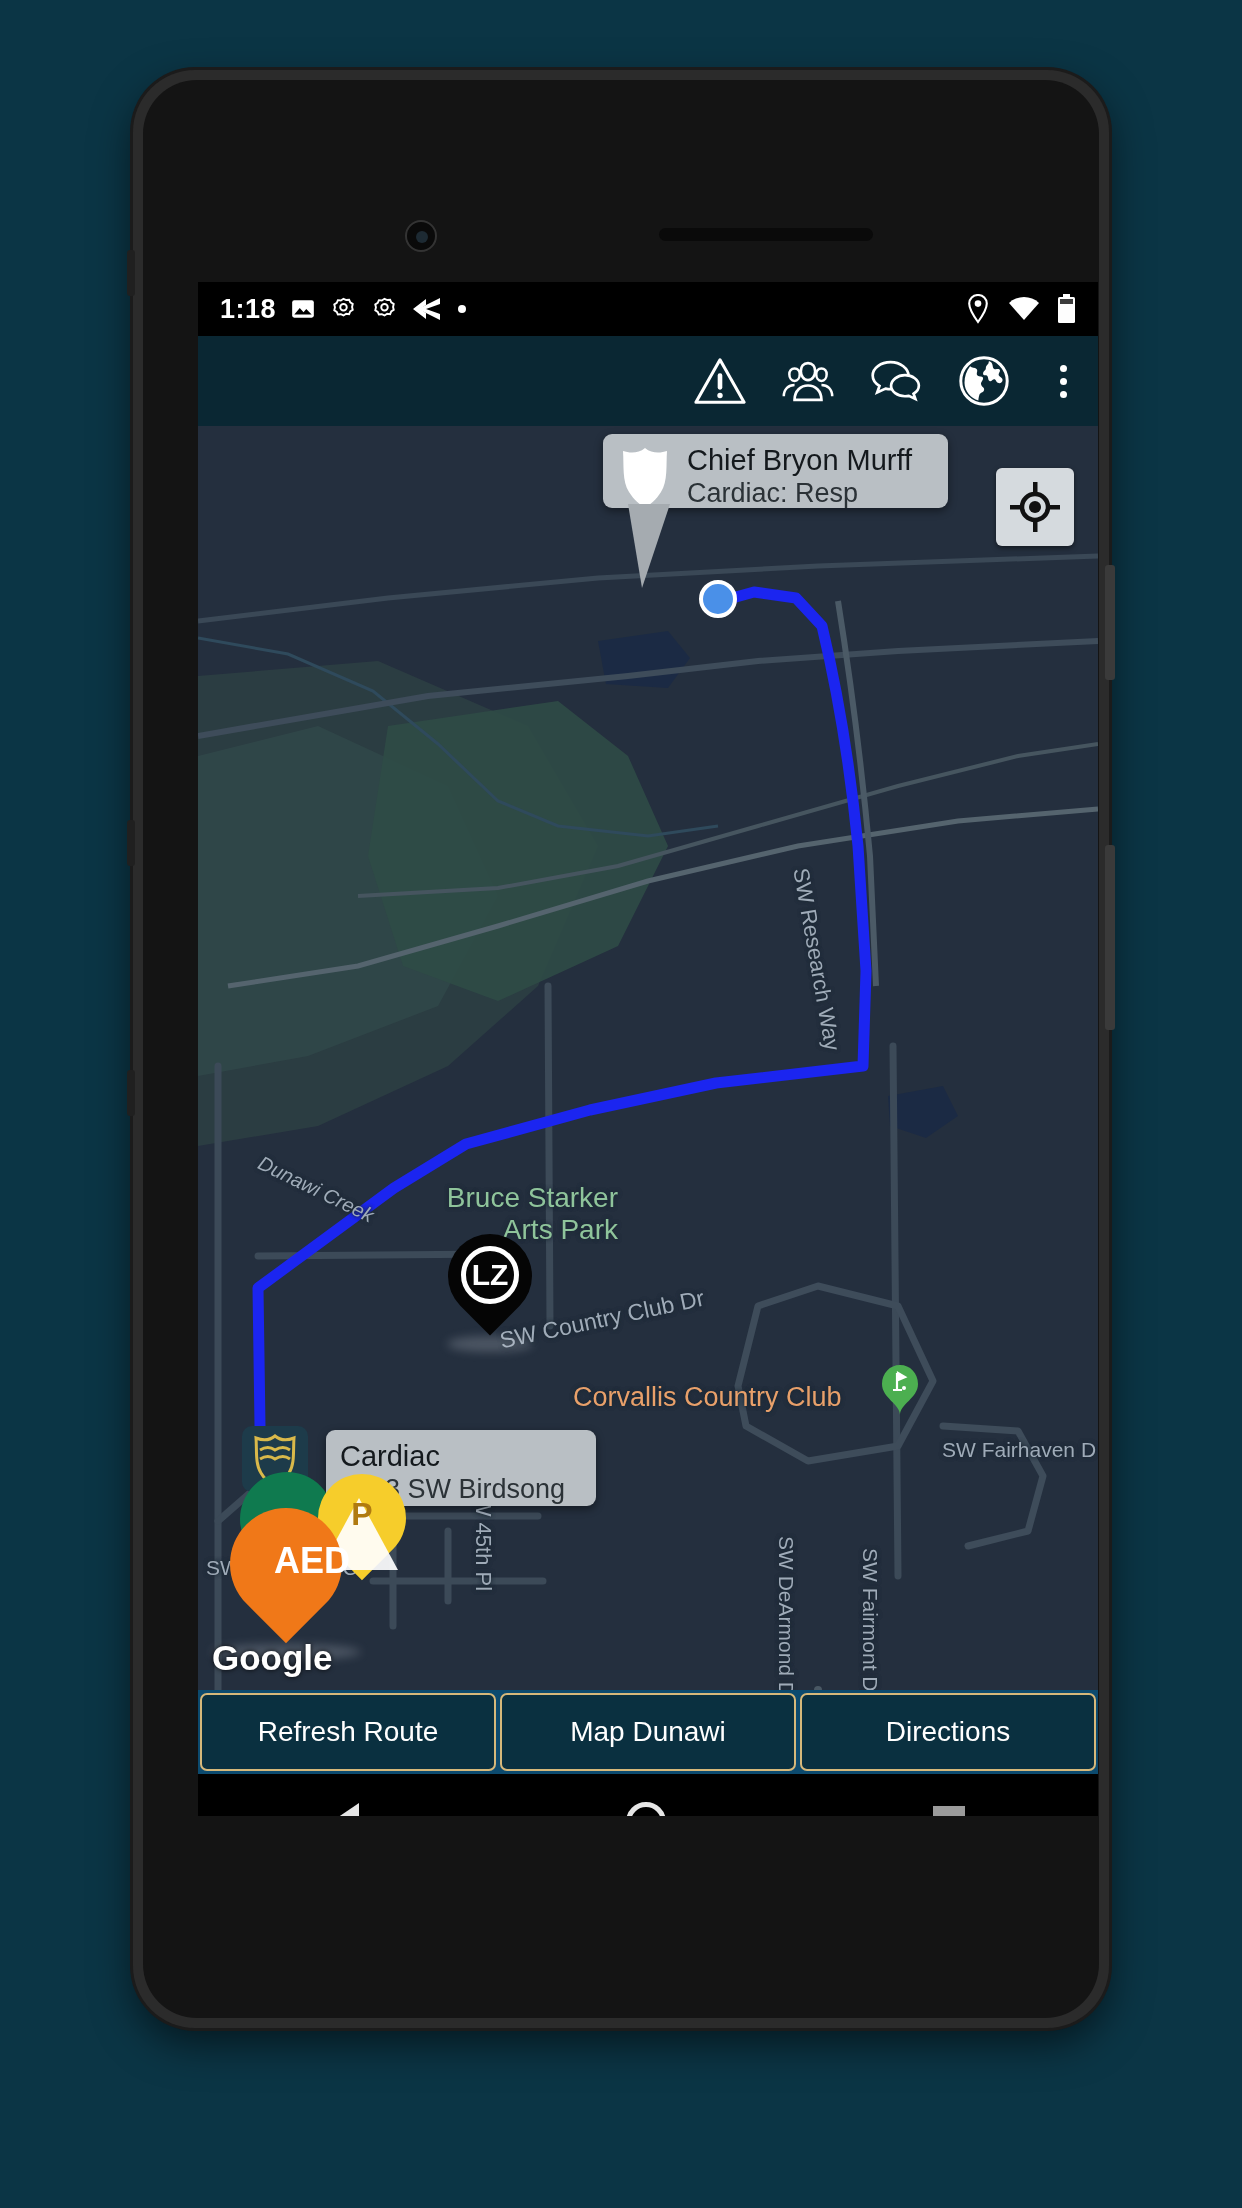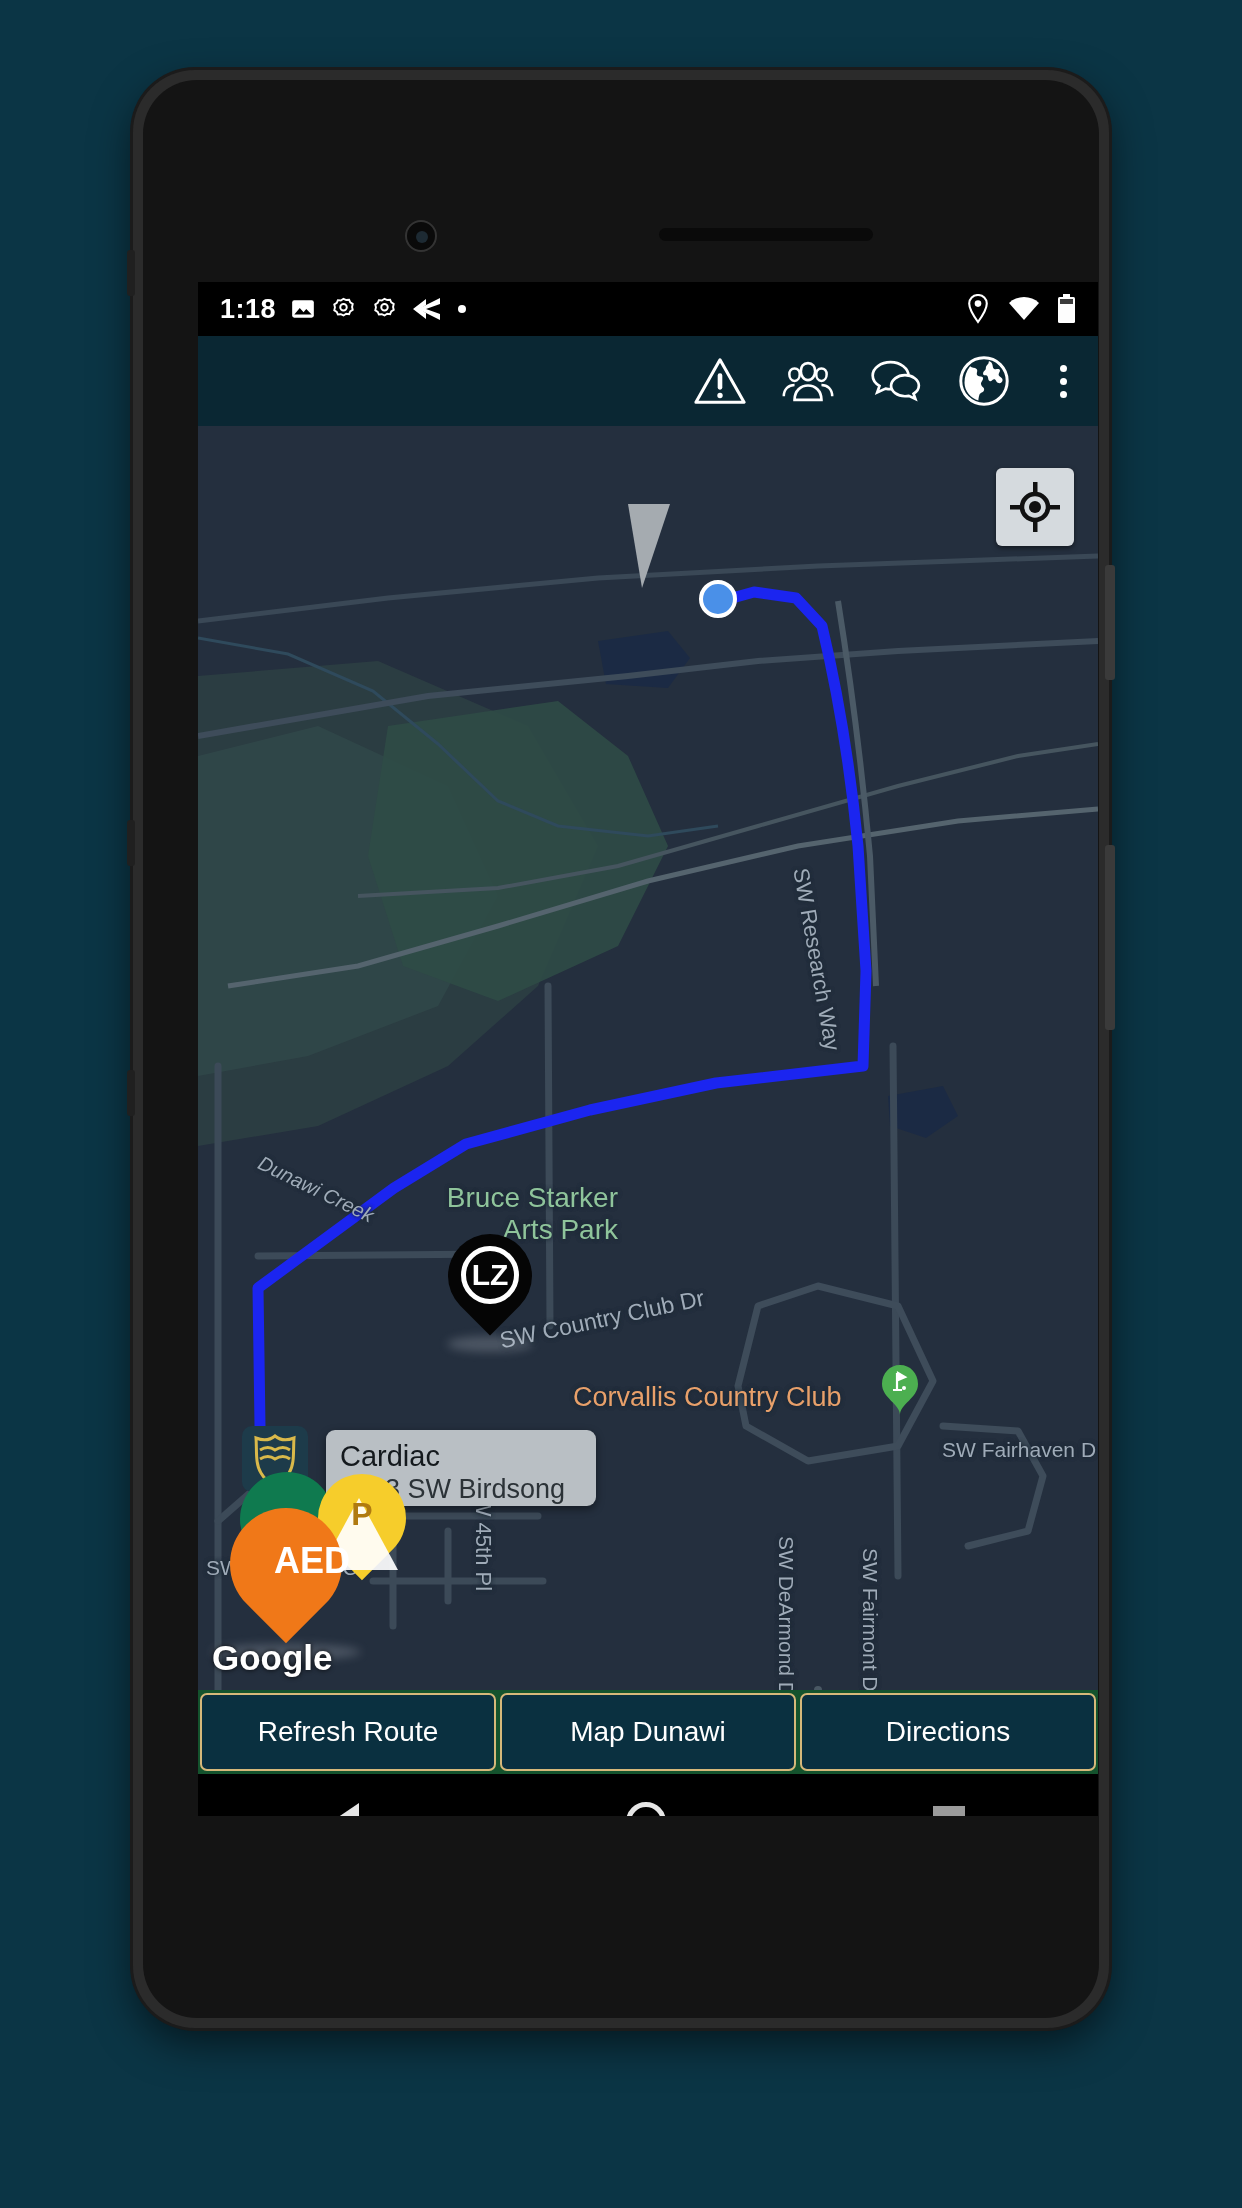--- a/index.html
+++ b/index.html
@@ -137,21 +137,21 @@
 
   
   #glogo{
     position:absolute; left:14px; bottom:12px; font-size:35px; font-weight:bold;
     color:#fff; letter-spacing:0px; font-family:"Liberation Sans", sans-serif;
     text-shadow:0 0 5px rgba(0,0,0,.9);
   }
 
   
   #btnbar{
-    height:84px; background:#14532d; display:flex; align-items:center;
+    height:84px; background:#0c4a6e; display:flex; align-items:center;
     gap:4px; padding:2px 2px;
   }
   .actbtn{
     flex:1; height:78px; background:#0a3040; color:#fff;
     border:2px solid #d6b87a; border-radius:7px;
     display:flex; align-items:center; justify-content:center;
     font-size:28px;
   }
 
   
@@ -356,20 +356,31 @@
         <circle cx="24" cy="24" r="2" fill="#fff"></circle>
       </svg>
     </div>
 
     <div class="pin" style="left:497px;top:150px;">
       <svg width="46" height="46" viewBox="0 0 46 46">
         <circle cx="23" cy="23" r="17" fill="#4a90e8" stroke="#fff" stroke-width="4"></circle>
       </svg>
     </div>
 
+    <div class="callout" style="left:405px;top:8px;width:345px;height:74px;">
+      <div style="display:flex;align-items:center;gap:14px;">
+        <svg width="56" height="62" viewBox="0 0 56 62">
+          <path d="M28 2c7 6 16 5 22 3 -1 14 1 30 -6 41 -5 8 -11 13 -16 15 -5-2 -11-7 -16-15 -7-11 -5-27 -6-41 6 2 15 3 22-3z" fill="#fff"></path>
+        </svg>
+        <div>
+          <div class="title">Chief Bryon Murff</div>
+          <div class="sub">Cardiac: Resp</div>
+        </div>
+      </div>
+    </div>
 
     <svg style="position:absolute;left:420px;top:78px;" width="60" height="86" viewBox="0 0 60 86">
       <path d="M10 0 L52 0 L24 84 Z" fill="#a5abb0"></path>
     </svg>
 
     <div id="mylocation">
       <svg width="50" height="50" viewBox="0 0 50 50">
         <circle cx="25" cy="25" r="13" fill="none" stroke="#111" stroke-width="4.5"></circle>
         <circle cx="25" cy="25" r="6" fill="#111"></circle>
         <rect x="23" y="0" width="4.5" height="10" fill="#111"></rect>

